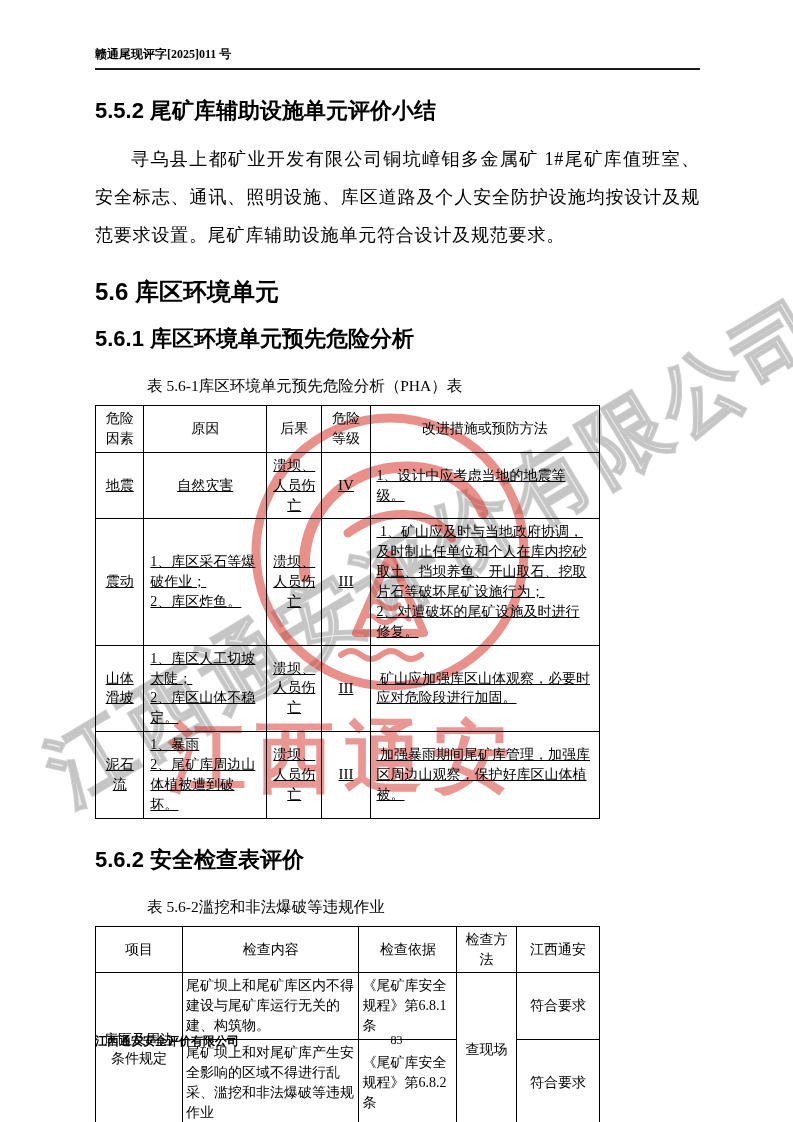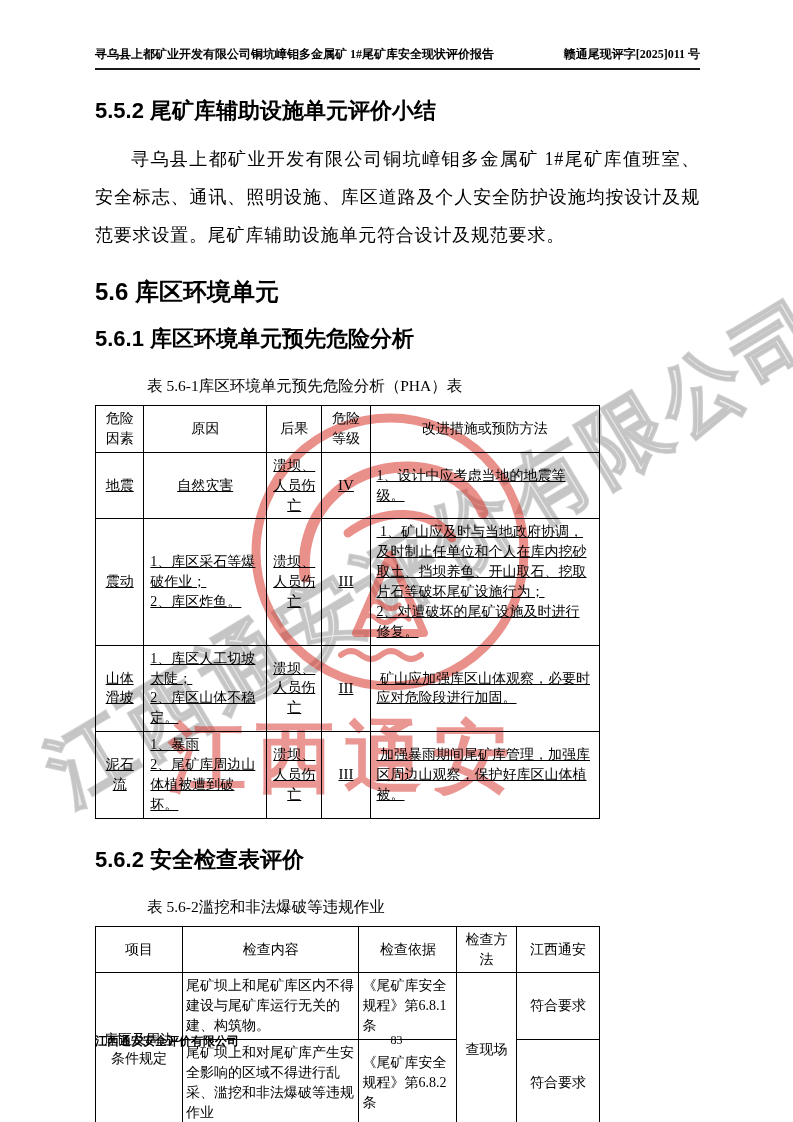--- a/index.html
+++ b/index.html
@@ -88,21 +88,20 @@
       <path d="M116,212 q8,-7 16,0 t16,0 t16,0" fill="none" stroke="#d9372e" stroke-width="5" stroke-linecap="round"></path>
       <path d="M96,248 q10,-8 20,0 t20,0 t20,0 t20,0" fill="none" stroke="#d9372e" stroke-width="6" stroke-linecap="round"></path>
     </svg>
   </div>
 
   <div class="wm-red-text">江西通安</div>
 
   <div class="content">
 
     <div class="header">
-      <span class="hl">寻乌县上都矿业开发有限公司铜坑嶂钼多金属矿 1#尾矿库安全现状评价报告</span>
       <span class="hr">赣通尾现评字[2025]011 号</span>
     </div>
 
     <div class="h-mid">5.5.2 尾矿库辅助设施单元评价小结</div>
 
     <p class="para">寻乌县上都矿业开发有限公司铜坑嶂钼多金属矿 1#尾矿库值班室、安全标志、通讯、照明设施、库区道路及个人安全防护设施均按设计及规范要求设置。尾矿库辅助设施单元符合设计及规范要求。</p>
 
     <div class="h-big">5.6 库区环境单元</div>
 
     <div class="h-mid h-mid2">5.6.1 库区环境单元预先危险分析</div>

